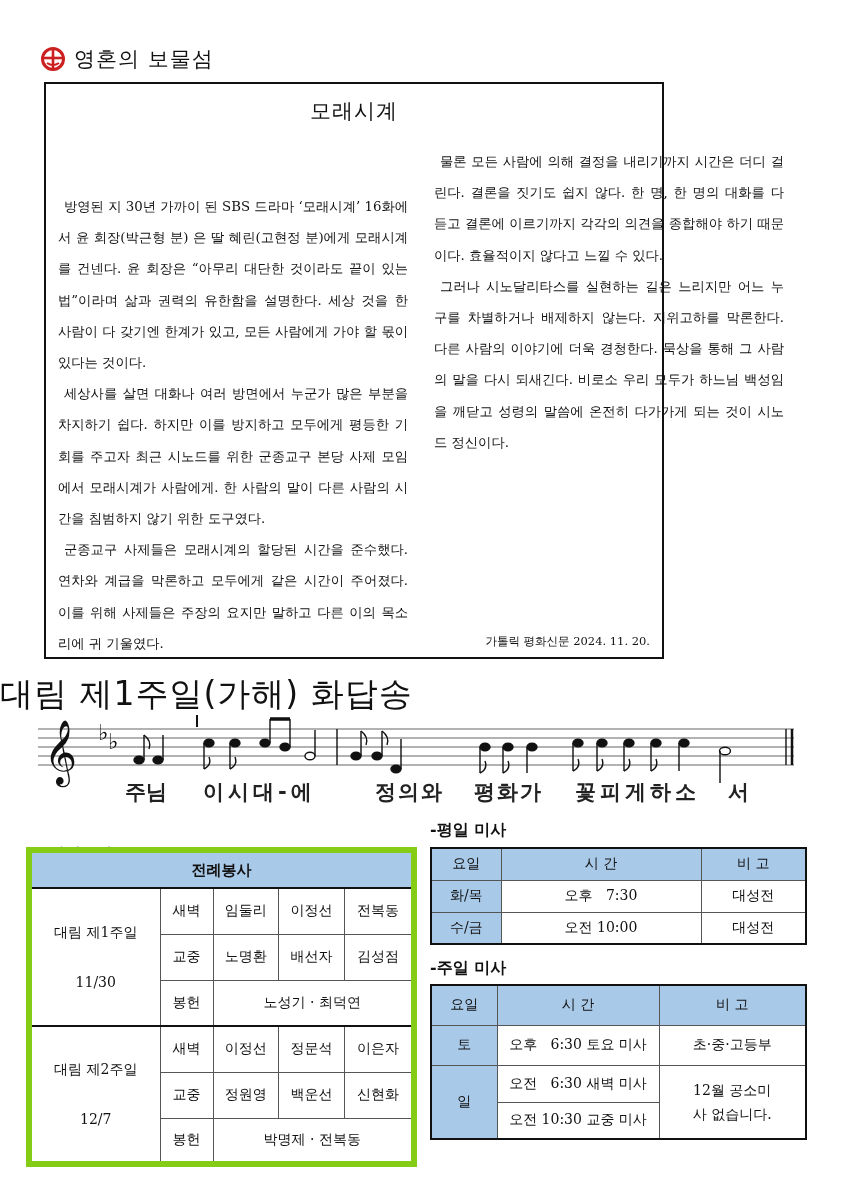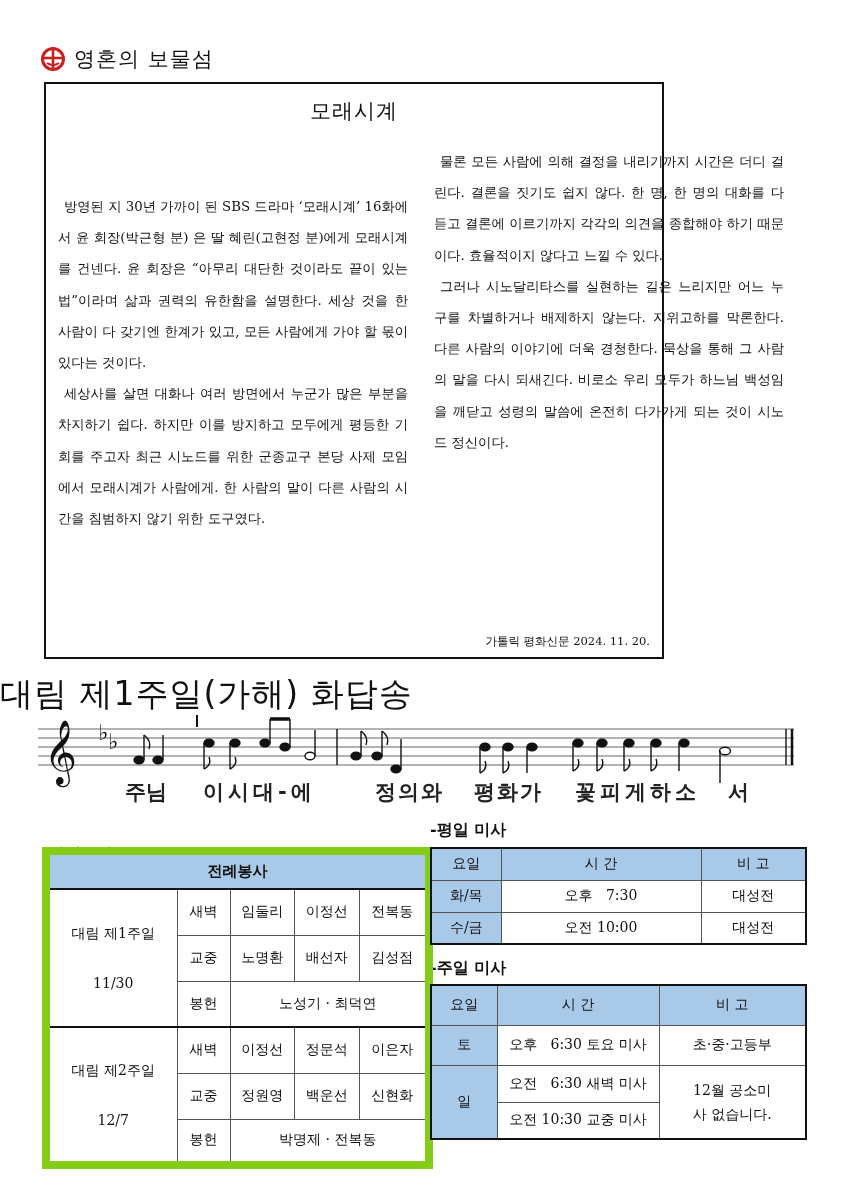--- a/index.html
+++ b/index.html
@@ -20,21 +20,21 @@
 
   .song-title { position: absolute; left: 0; width: 848px; top: 672px; text-align: left; font-family: "DejaVu Sans", sans-serif; font-size: 33px; letter-spacing: 1px; color: #111; }
   .score { position: absolute; left: 38px; top: 705px; width: 760px; height: 110px; }
   .lyrics { position: absolute; top: 778px; font-family: "DejaVu Sans", sans-serif; font-weight: bold; font-size: 21px; color: #222; white-space: nowrap; }
 
   .section-label { position: absolute; font-family: "DejaVu Sans", sans-serif; font-weight: bold; font-size: 16px; color: #111; }
 
   table { border-collapse: collapse; position: absolute; font-size: 14px; }
   td, th { border: 1px solid #555; text-align: center; vertical-align: middle; font-weight: normal; }
   .hdr { background: #a9c9e8; }
-  .t-liturgy { left: 42px; top: 847px; width: 391px; border: 8px solid #84cc16; }
+  .t-liturgy { left: 26px; top: 847px; width: 391px; border: 6px solid #84cc16; }
   .t-liturgy th.hdr { height: 38px; font-family: "DejaVu Sans", sans-serif; font-weight: bold; font-size: 15px; border-bottom: 2px solid #111; }
   .t-liturgy td { height: 46px; }
   .t-liturgy tr.block-start td { border-top: 2px solid #111; }
 
   .t-weekday { left: 430px; top: 847px; width: 377px; border: 2px solid #111; }
   .t-weekday td { height: 32px; }
   .t-sunday { left: 430px; top: 984px; width: 377px; border: 2px solid #111; }
   .t-sunday td { height: 40px; }
   .t-sunday td.small { height: 37px; }
 </style>
@@ -49,20 +49,21 @@
     <path d="M7 17 Q13 21 19 17" fill="none" stroke="#cc1f1f" stroke-width="2"></path>
   </svg>
   <span class="header-title">영혼의 보물섬</span>
 </div>
 
 <div class="article">
   <div class="article-title">모래시계</div>
   <div class="col left">
     <p>방영된 지 30년 가까이 된 SBS 드라마 ‘모래시계’ 16화에서 윤 회장(박근형 분) 은 딸 혜린(고현정 분)에게 모래시계를 건넨다. 윤 회장은 “아무리 대단한 것이라도 끝이 있는 법”이라며 삶과 권력의 유한함을 설명한다. 세상 것을 한 사람이 다 갖기엔 한계가 있고, 모든 사람에게 가야 할 몫이 있다는 것이다.</p>
     <p>세상사를 살면 대화나 여러 방면에서 누군가 많은 부분을 차지하기 쉽다. 하지만 이를 방지하고 모두에게 평등한 기회를 주고자 최근 시노드를 위한 군종교구 본당 사제 모임에서 모래시계가 사람에게. 한 사람의 말이 다른 사람의 시간을 침범하지 않기 위한 도구였다.</p>
+    <p>군종교구 사제들은 모래시계의 할당된 시간을 준수했다. 연차와 계급을 막론하고 모두에게 같은 시간이 주어졌다. 이를 위해 사제들은 주장의 요지만 말하고 다른 이의 목소리에 귀 기울였다.</p>
   </div>
   <div class="col right">
     <p>물론 모든 사람에 의해 결정을 내리기까지 시간은 더디 걸린다. 결론을 짓기도 쉽지 않다. 한 명, 한 명의 대화를 다 듣고 결론에 이르기까지 각각의 의견을 종합해야 하기 때문이다. 효율적이지 않다고 느낄 수 있다.</p>
     <p>그러나 시노달리타스를 실현하는 길은 느리지만 어느 누구를 차별하거나 배제하지 않는다. 지위고하를 막론한다. 다른 사람의 이야기에 더욱 경청한다. 묵상을 통해 그 사람의 말을 다시 되새긴다. 비로소 우리 모두가 하느님 백성임을 깨닫고 성령의 말씀에 온전히 다가가게 되는 것이 시노드 정신이다.</p>
   </div>
   <div class="source">가톨릭 평화신문 2024. 11. 20.</div>
 </div>
 
 <div class="song-title">대림 제1주일(가해) 화답송</div>
 

